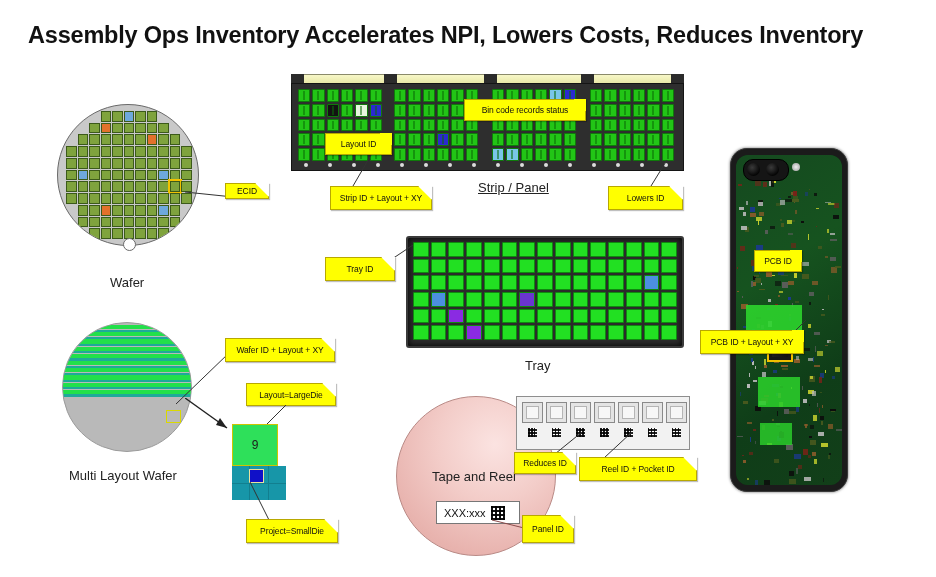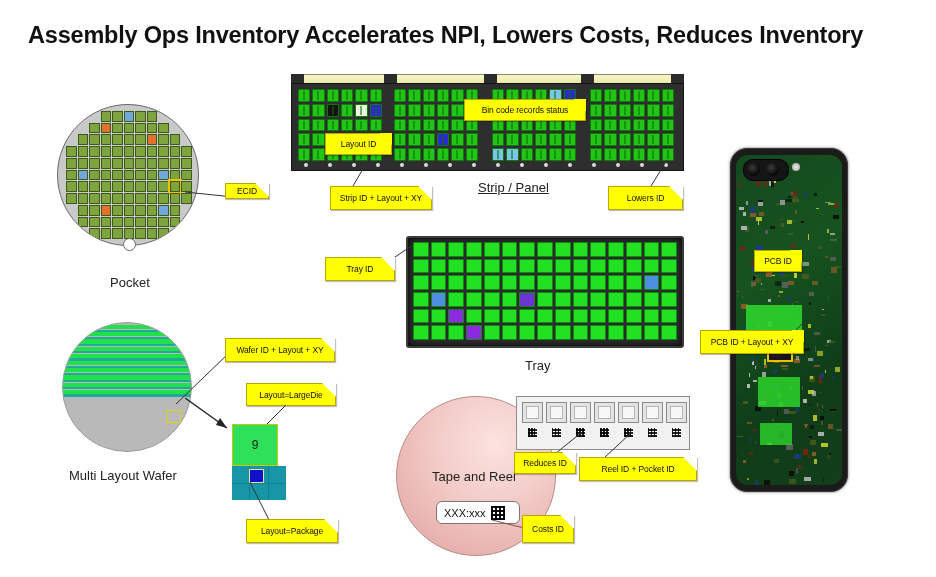--- a/index.html
+++ b/index.html
@@ -90,21 +90,21 @@
   .tchip.lb{background:#4c8fe0;}
   .tchip.pu{background:#6a35d0;}
   .tchip.pu2{background:#8a2be2;}
 
   
   #reel-group{position:absolute;left:396px;top:396px;width:160px;height:160px;}
   .reel-disc{position:absolute;inset:0;border-radius:50%;
       background:radial-gradient(circle at 62% 30%,#fbe3e1 0%,#f3cdc9 38%,#e8b3ae 75%,#dda8a4 100%);
       border:1px solid #b98a86;}
   .reel-label{position:absolute;left:40px;top:105px;width:84px;height:23px;
-      background:#fff;border:1px solid #777;border-radius:6px;
+      background:#fff;border:1px solid #777;border-radius:0;
       display:flex;align-items:center;gap:5px;padding-left:7px;box-sizing:border-box;
       font-size:11px;color:#111;}
   .qr{width:14px;height:14px;background:
       repeating-linear-gradient(0deg,#111 0 2px,#fff 2px 4px),
       repeating-linear-gradient(90deg,#111 0 2px,transparent 2px 4px);
       background-blend-mode:multiply;}
   #tape-group{position:absolute;left:516px;top:396px;width:174px;height:54px;}
   .tape-strip{position:absolute;inset:0;background:#f2f2f2;border:1px solid #8e8e8e;}
   .pocket{position:absolute;top:6px;width:21px;height:21px;background:#e4e4e4;
       border:1px solid #8a8a8a;box-sizing:border-box;}
@@ -269,21 +269,21 @@
         <span class="die"></span>
         <span class="die"></span>
         <span class="die"></span>
         <span class="die"></span>
         <span class="die hide"></span>
         <span class="die hide"></span>
       </div>
   </div>
   <div class="wafer-notch"></div>
 </div>
-<div class="caption" style="left:110px;top:275px;">Pocket</div>
+<div class="caption" style="left:110px;top:275px;">Wafer</div>
 
 <svg style="position:absolute;left:185px;top:186px;width:60px;height:14px;">
   <line x1="0" y1="6" x2="58" y2="12" stroke="#333" stroke-width="1"></line>
 </svg>
 <div class="note" style="left:225px;top:183px;width:44px;height:16px;">
   <span>ECID</span>
   <span class="fold"></span>
 </div>
 
 <div id="mpw-group">
@@ -346,21 +346,21 @@
     <span class="sq"></span>
     <span class="sq"></span>
     <span class="sq"></span>
   </div>
   <div class="blue-die"></div>
 </div>
 <svg style="position:absolute;left:248px;top:482px;width:30px;height:42px;">
   <line x1="2" y1="0" x2="22" y2="40" stroke="#333" stroke-width="1"></line>
 </svg>
 <div class="note" style="left:246px;top:519px;width:92px;height:24px;">
-  <span>Layout=Package</span>
+  <span>Project=SmallDie</span>
   <span class="fold"></span>
 </div>
 
 <div id="strip-group">
   <div class="strip-top"></div>
   <div class="strip-tab" style="left:0px;"></div>
   <div class="strip-tab" style="left:93px;"></div>
   <div class="strip-tab" style="left:193px;"></div>
   <div class="strip-tab" style="left:290px;"></div>
   <div class="strip-tab" style="left:380px;"></div>
@@ -697,21 +697,21 @@
   <line x1="32" y1="0" x2="4" y2="26" stroke="#333" stroke-width="1"></line>
 </svg>
 <div class="note" style="left:579px;top:457px;width:118px;height:24px;">
   <span>Reel ID + Pocket ID</span>
   <span class="fold"></span>
 </div>
 <svg style="position:absolute;left:492px;top:518px;width:34px;height:14px;">
   <line x1="0" y1="2" x2="32" y2="10" stroke="#8a4a4a" stroke-width="1"></line>
 </svg>
 <div class="note" style="left:522px;top:515px;width:52px;height:28px;">
-  <span>Costs ID</span>
+  <span>Panel ID</span>
   <span class="fold"></span>
 </div>
 
 <div id="phone-group">
   <div class="phone-body">
     <div class="phone-inner">
       <div class="pcb"></div>
       <div id="pcb-components">
           <div class="comp blue" style="left: 29.9265px; top: 188.688px; width: 6.9px; height: 4.4px; opacity: 0.79;"></div>
           <div class="comp yel" style="left: 91.5327px; top: 48.3679px; width: 7px; height: 2px; opacity: 0.64;"></div>

